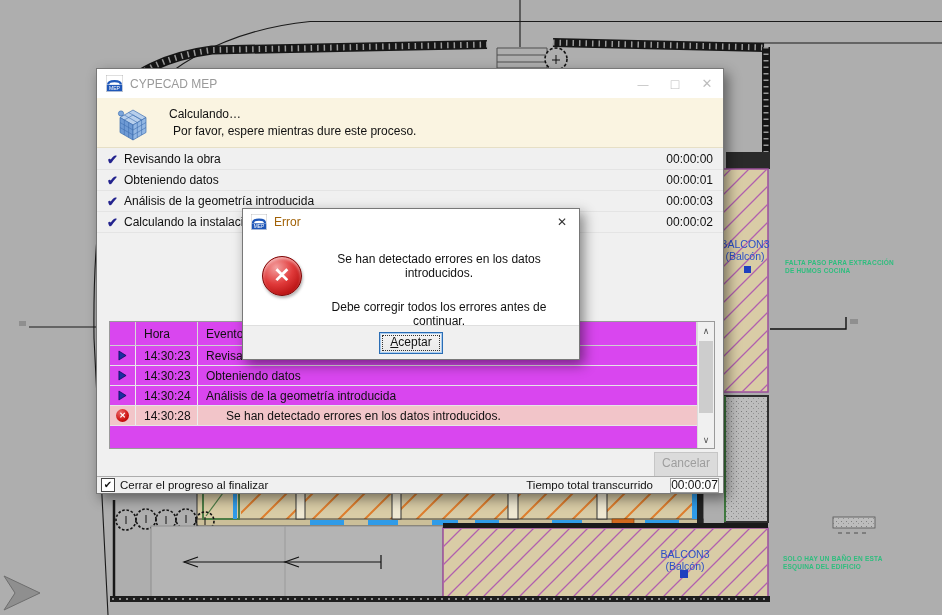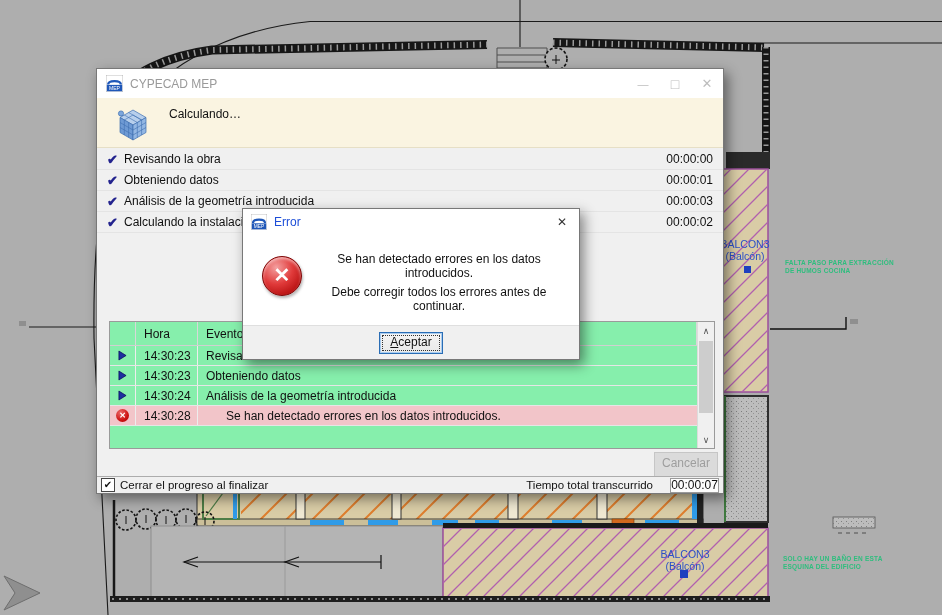--- a/index.html
+++ b/index.html
@@ -30,21 +30,21 @@
               border-bottom:1px solid #E6DFC6;box-sizing:border-box;}
   .mdl-header .cube{position:absolute;left:20px;top:9px;}
   .mdl-header .h-title{position:absolute;left:72px;top:9px;font-weight:normal;}
   .mdl-header .h-sub{position:absolute;left:76px;top:26px;}
   .steps{position:absolute;left:0;top:80px;width:100%;}
   .step-row{display:flex;align-items:center;height:21px;padding:0 10px;border-bottom:1px solid #E4E4E4;box-sizing:border-box;}
   .chk{color:#23238E;font-size:13px;font-weight:bold;width:17px;}
   .step-label{color:#101010;}
   .step-time{margin-left:auto;color:#101010;}
 
-  .log-table{position:absolute;left:12px;top:252px;width:606px;height:128px;background:#86efac;
+  .log-table{position:absolute;left:12px;top:252px;width:606px;height:128px;background:#d946ef;
              border:1px solid #9A9A9A;box-sizing:border-box;display:flex;}
   .log-main{flex:1;overflow:hidden;}
   .log-header{display:flex;height:23px;border-bottom:1px solid #D0D0D0;align-items:center;}
   .log-header .cell{border-right:1px solid #D8D8D8;height:100%;display:flex;align-items:center;box-sizing:border-box;}
   .log-row{display:flex;height:19px;border-bottom:1px solid #E6E6E6;align-items:center;}
   .cell{box-sizing:border-box;}
   .icon-cell{width:26px;display:flex;align-items:center;justify-content:center;border-right:1px solid #EDEDED;height:100%;}
   .hora-cell{width:62px;padding-left:8px;border-right:1px solid #EDEDED;height:100%;display:flex;align-items:center;}
   .evento-cell{flex:1;padding-left:8px;height:100%;display:flex;align-items:center;}
   .log-row.error{background:#F2C5C9;}
@@ -67,30 +67,30 @@
   .cbx{width:12px;height:12px;background:#fff;border:1px solid #454545;display:flex;align-items:center;
        justify-content:center;font-size:10px;color:#111;line-height:1;}
   .cbx-label{margin-left:5px;}
   .elapsed-label{margin-left:auto;margin-right:17px;}
   .elapsed-box{width:47px;height:13px;border:1px solid #9A9A9A;background:#FDFDFD;text-align:center;
                font-size:12px;line-height:13px;}
 
   
   .error-dialog{left:242px;top:208px;width:336px;height:150px;background:#fff;z-index:20;}
   .error-dialog .titlebar{height:26px;padding-left:8px;}
-  .error-dialog .ttl{color:#1d4ed8;}
+  .error-dialog .ttl{color:#a16207;}
   .close-x{width:34px;height:26px;display:flex;align-items:center;justify-content:center;color:#333;font-size:12px;}
   .err-body{position:absolute;left:0;top:26px;right:0;bottom:33px;background:#fff;}
   .big-err{position:absolute;left:19px;top:21px;width:38px;height:38px;border-radius:50%;
            background:radial-gradient(circle at 35% 28%, #F4A0A0, #E03A3A 45%, #B40E0E 82%);
            border:1px solid #7E0606;
            box-shadow:inset 0 2px 3px rgba(255,255,255,.55), 1px 2px 3px rgba(0,0,0,.3);
            color:#fff;font-size:20px;font-weight:bold;text-align:center;line-height:37px;}
   .err-lines{position:absolute;left:62px;right:6px;top:17px;text-align:center;}
-  .err-line2{margin-top:5px;}
+  .err-line2{margin-top:20px;}
   .err-footer{position:absolute;left:0;bottom:0;width:100%;height:33px;background:#F0F0F0;
               border-top:1px solid #DFDFDF;display:flex;align-items:center;justify-content:center;}
   .ok-btn{position:relative;width:62px;height:20px;background:linear-gradient(#F4F4F4,#E9E9E9);
           border:1px solid #2A6DB5;box-shadow:inset 0 0 0 1px #A9CCEF;text-align:center;line-height:18px;}
   .ok-btn::after{content:"";position:absolute;inset:2px;border:1px dotted #333;}
   .ok-btn u{text-decoration:underline;}
 </style>
 </head>
 <body>
 
@@ -263,20 +263,21 @@
         <g stroke="#3E6FB0" stroke-width="0.7">
           <polygon points="16,3 29,10.5 16,18 3,10.5" fill="#B7CFEC"></polygon>
           <polygon points="3,10.5 16,18 16,33 3,25.5" fill="#6E9AD4"></polygon>
           <polygon points="16,18 29,10.5 29,25.5 16,33" fill="#93B7E3"></polygon>
           <path d="M7.3,8 L20.3,15.5 M11.6,5.5 L24.6,13 M7.3,13 L16,8 M24.6,13 L16,8" fill="none" stroke-width="0.6"></path>
           <path d="M3,15.5 L16,23 M3,20.5 L16,28 M7.3,13 V 27.9 M11.6,15.4 V 30.4" fill="none" stroke-width="0.6"></path>
           <path d="M29,15.5 L16,23 M29,20.5 L16,28 M24.6,13 V 27.9 M20.3,15.4 V 30.4" fill="none" stroke-width="0.6"></path>
         </g>
       </svg>
       <div class="h-title">Calculando…</div>
+      <div class="h-sub">Por favor, espere mientras dure este proceso.</div>
     </div>
 
     <div class="steps">
 
         <div class="step-row">
           <span class="chk">✔</span>
           <span class="step-label">Revisando la obra</span>
           <span class="step-time">00:00:00</span>
         </div>
 

